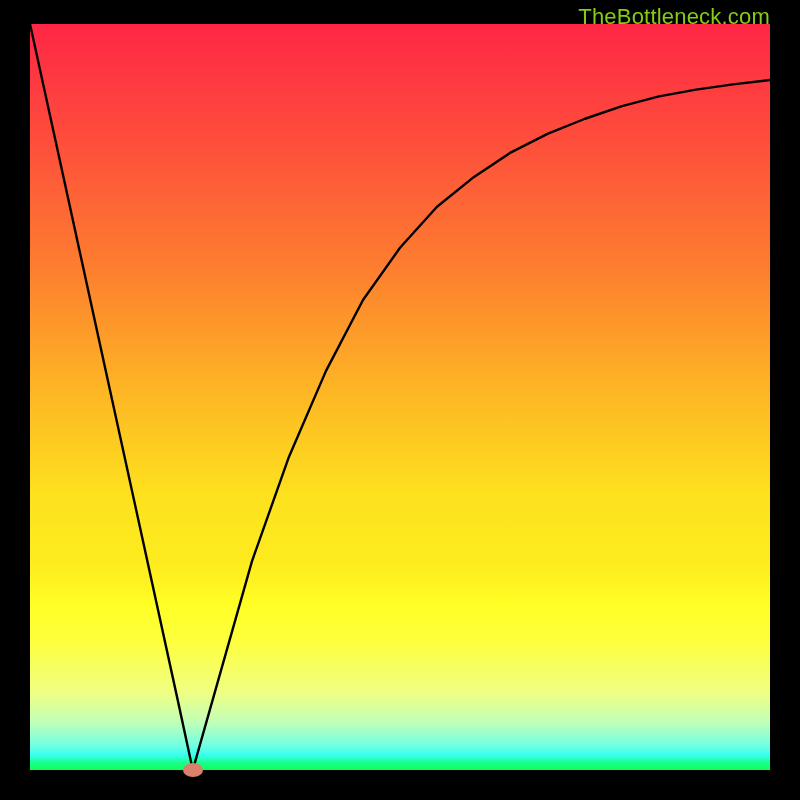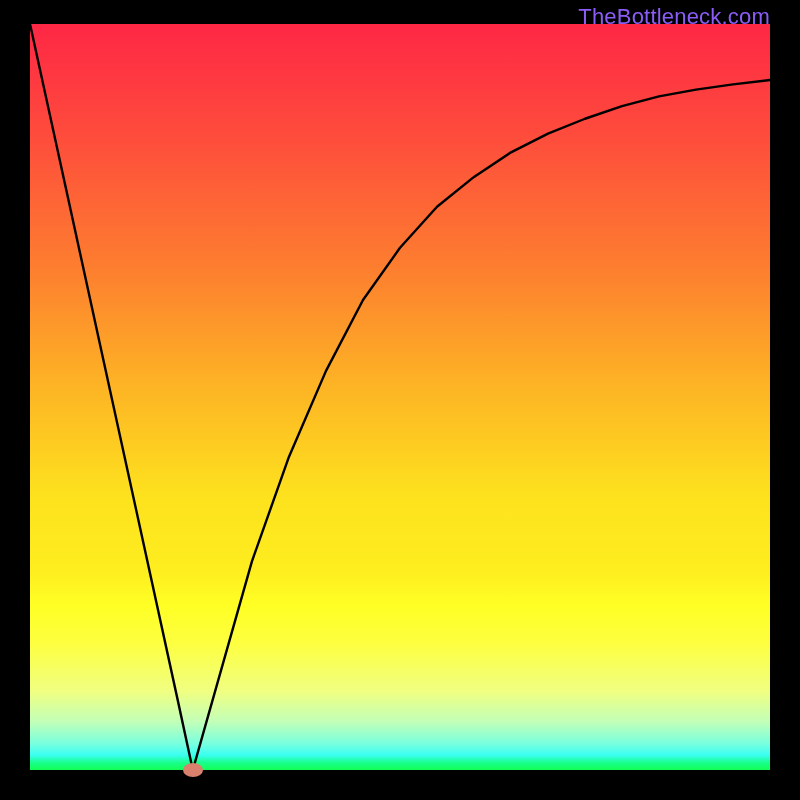--- a/index.html
+++ b/index.html
@@ -37,21 +37,21 @@
       #78ffdf 96.5%,
       #3afff1 98%,
       #19ff8e 99%,
       #12ff55 100%
     );
   }
   .watermark {
     position: absolute;
     top: 4px;
     right: 30px;
-    color: #8b5cf6;
+    color: #84cc16;
     font-size: 22px;
     font-weight: 500;
     letter-spacing: 0.2px;
   }
   svg.curve {
     position: absolute;
     left: 0;
     top: 0;
     width: 740px;
     height: 746px;

